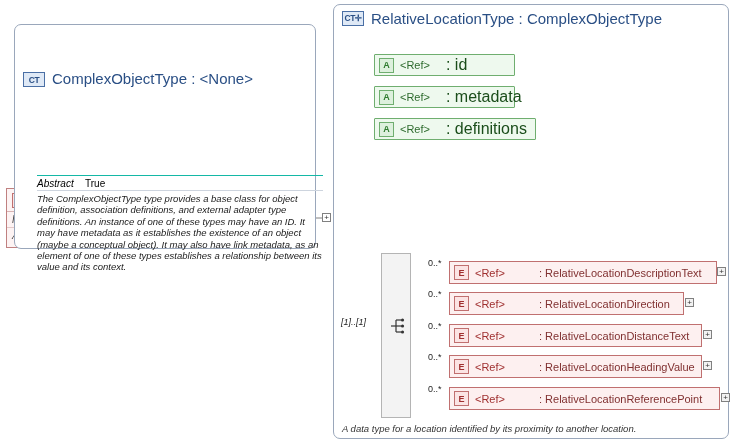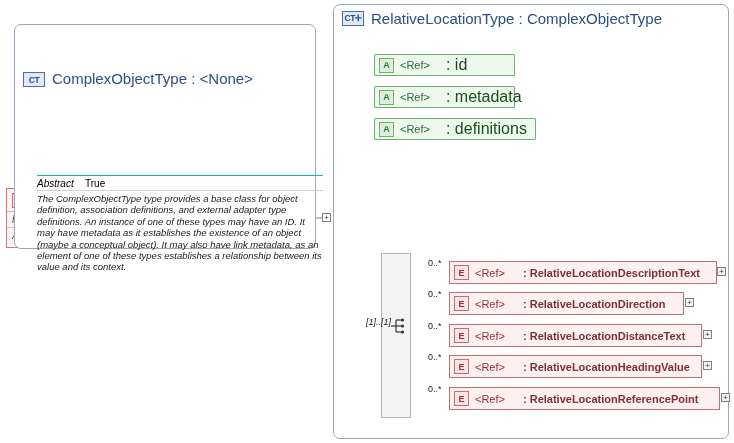--- a/index.html
+++ b/index.html
@@ -222,25 +222,24 @@
     display: flex;
     align-items: center;
     padding-left: 4px;
   }
   .elem-box .ref {
     margin-left: 6px;
     font-size: 11px;
     color: #a03030;
   }
   .elem-box .nm {
-    margin-left: 18px;
+    margin-left: 34px;
     font-size: 11px;
     color: #803030;
     white-space: nowrap;
-    font-weight: bold;
   }
   .occ {
     position: absolute;
     font-size: 9px;
     color: #222;
   }
   .plus {
     position: absolute;
     width: 9px; height: 9px;
     border: 1px solid #808080;
@@ -306,20 +305,21 @@
     </div>
     <div class="desc">A location identified by its proximity to another location.</div>
   </div>
   <div class="expander" style="left:322px; top:213px;">+</div>
 
   <div id="ct-group">
     <div class="grp-title">
       <span class="sq sq-ct">CT✛</span>
       <span class="txt">RelativeLocationType : ComplexObjectType</span>
     </div>
+    <div class="grp-footer">A data type for a location identified by its proximity to another location.</div>
   </div>
 
   <div id="ct-inner">
     <div class="grp-title">
       <span class="sq sq-ct">CT</span>
       <span class="txt">ComplexObjectType : &lt;None&gt;</span>
     </div>
 
     <div id="abstract-panel">
       <div class="prow">
@@ -350,21 +350,21 @@
   <svg id="seq-icon" viewBox="0 0 16 18">
     <line x1="1" y1="9" x2="6" y2="9" stroke="#333" stroke-width="1.2"></line>
     <line x1="6" y1="3" x2="6" y2="15" stroke="#333" stroke-width="1.2"></line>
     <line x1="6" y1="3" x2="11" y2="3" stroke="#333" stroke-width="1.2"></line>
     <line x1="6" y1="9" x2="11" y2="9" stroke="#333" stroke-width="1.2"></line>
     <line x1="6" y1="15" x2="11" y2="15" stroke="#333" stroke-width="1.2"></line>
     <circle cx="12.5" cy="3" r="1.6" fill="#333"></circle>
     <circle cx="12.5" cy="9" r="1.6" fill="#333"></circle>
     <circle cx="12.5" cy="15" r="1.6" fill="#333"></circle>
   </svg>
-  <div class="cardinality" style="left:366px; top:317px;text-align:right;">[1]..[1]</div>
+  <div class="cardinality" style="left:341px; top:317px;text-align:right;">[1]..[1]</div>
 
   <div class="occ" style="left:428px; top:258px;">0..*</div>
   <div class="elem-box" style="left:449px; top:261px; width:268px;">
     <span class="sq sq-e">E</span>
     <span class="ref">&lt;Ref&gt;</span>
     <span class="nm">: RelativeLocationDescriptionText</span>
   </div>
   <div class="plus" style="left:717px; top:267px;">+</div>
 
   <div class="occ" style="left:428px; top:289px;">0..*</div>

